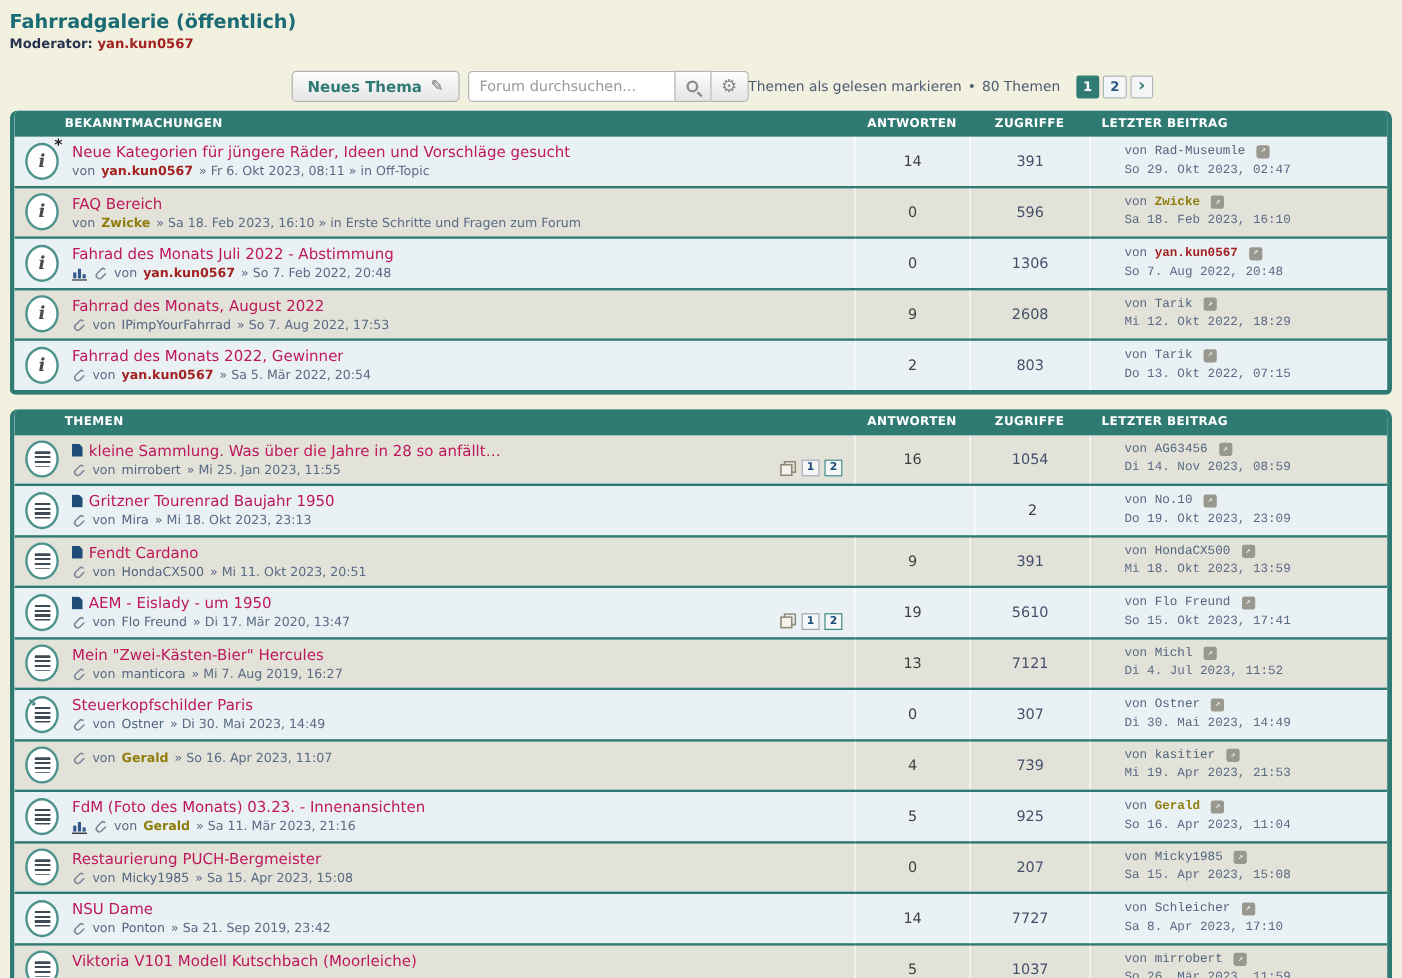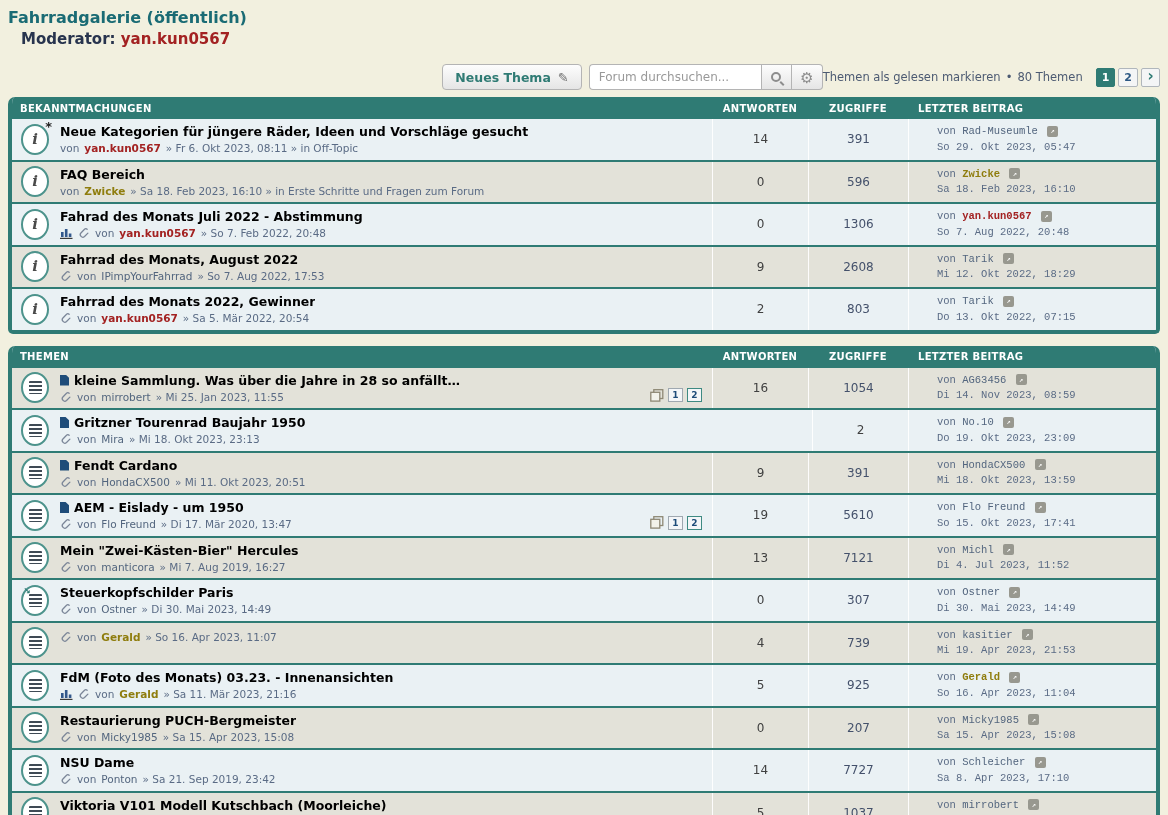--- a/index.html
+++ b/index.html
@@ -7,25 +7,25 @@
   body {
     width:1168px; height:815px; overflow:hidden;
     background:#F2F0DF;
     font-family:"DejaVu Sans","Liberation Sans",sans-serif;
     color:#333;
   }
   .page { padding:5px 8px 0 8px; }
 
   
   h1.pagetitle { margin:3px 0 3px 0; font-size:16px; font-weight:bold; color:#1A6B74; }
-  .modline { margin:0 0 16px 13px; font-size:15px; font-weight:bold; color:#28344E; }
+  .modline { margin:0 0 16px 0; font-size:11px; font-weight:bold; color:#28344E; }
   .modline a { text-decoration:none; }
 
   
-  .toolbar { display:flex; justify-content:flex-end; align-items:center; margin-bottom:7px;margin-left:36px; }
+  .toolbar { display:flex; justify-content:center; align-items:center; margin-bottom:7px;margin-left:36px; }
   .tb-left { display:flex; align-items:center; }
   .btn-new {
     display:inline-flex; align-items:center; gap:7px; height:26px; padding:0 12px;
     font-family:inherit; font-size:12.5px; font-weight:bold; color:#2F7B74;
     background:linear-gradient(#fdfdfd,#e5e5e5); border:1px solid #b4b4b4; border-radius:4px;
     cursor:pointer;
   }
   .btn-new .pencil { color:#6f6f6f; font-size:13px; font-weight:normal; }
   .searchbox { display:inline-flex; margin-left:7px; height:26px;border-radius:12px; }
   .searchbox input {
@@ -58,21 +58,21 @@
 
   
   .block {
     border:4px solid #2F7B74; border-top:none; border-radius:7px 7px 5px 5px;
     overflow:hidden; margin-bottom:12px; background:#EAF1F4;
   }
   .blockhead {
     background:#2F7B74; color:#fff; height:22px; display:flex; align-items:center;
     font-size:10px; font-weight:bold; letter-spacing:.3px;
   }
-  .bh-title { flex:1; padding-left:8px; }
+  .bh-title { flex:1; padding-left:8px;margin-left:34px; }
   .bh-col.c-r { width:96px; text-align:center; }
   .bh-col.c-v { width:100px; text-align:center; }
   .bh-col.c-l { width:248px; padding-left:10px; }
 
   ul.rows { list-style:none; margin:0; padding:0; }
   .row { display:flex; align-items:stretch; min-height:40px; }
   .row + .row { border-top:2px solid #2F7B74; }
   .bg1 { background:#EAF1F4; }
   .bg2 { background:#E3E2D9; }
 
@@ -86,21 +86,21 @@
   .unreadstar { position:absolute; top:-7px; right:-5px; font-size:13px; font-weight:bold;
     font-style:normal; color:#222; }
   .linesglyph { width:13px; height:13px; border-radius:1px;
     background:repeating-linear-gradient(to bottom,#3f4a55 0 2px,transparent 2px 4px); }
   .movedarrow { position:absolute; left:0px; top:-1px; font-size:9px; color:#2F7B74; font-weight:bold; }
 
   .cell-main { flex:1; min-width:0; position:relative; padding:5px 8px 3px 2px; }
   .line1 { display:flex; align-items:center; gap:5px; }
   .fileicon { width:9px; height:11px; background:#1E4C79; flex:none;
     clip-path:polygon(0 0,62% 0,100% 30%,100% 100%,0 100%); }
-  .ttl { font-size:12.5px; font-weight:bold; color:#000000; text-decoration:none; cursor:pointer;
+  .ttl { font-size:12.5px; font-weight:normal; color:#be185d; text-decoration:none; cursor:pointer;
     white-space:nowrap; overflow:hidden; text-overflow:ellipsis; }
   .line2 { margin-top:3px; font-size:10.5px; color:#5A6B85; display:flex; align-items:center; gap:5px; }
   .au { text-decoration:none; cursor:pointer; }
   .a-red { color:#A32222; font-weight:bold; }
   .a-olive { color:#8F7D0E; font-weight:bold; }
   .a-def { color:#52657E; }
   .clip, .poll, .pgicon { flex:none; display:inline-flex; }
 
   .pages { position:absolute; right:10px; bottom:6px; display:flex; align-items:center; gap:4px; }
   .pg { width:15px; height:14px; border:1px solid #9FA8B0; background:#F4F6F8; color:#1E4C79;
@@ -185,21 +185,21 @@
             <a class="au a-red">yan.kun0567</a>
             <span>» Fr 6. Okt 2023, 08:11 » in Off-Topic</span>
           </div>
         </div>
         <div class="cell-replies">14</div>
         <div class="cell-views">391</div>
         <div class="cell-last">
           <span>von</span>
           <a class="au a-def">Rad-Museumle</a>
           <span class="jump">↗</span>
-          <span class="ldate">So 29. Okt 2023, 05:47</span>
+          <span class="ldate">So 29. Okt 2023, 02:47</span>
         </div>
       </li>
 
       <li class="row bg2">
         <div class="cell-icon">
             <span class="circ">
               <i class="iglyph">i</i>
             </span>
           </div>
         <div class="cell-main">

